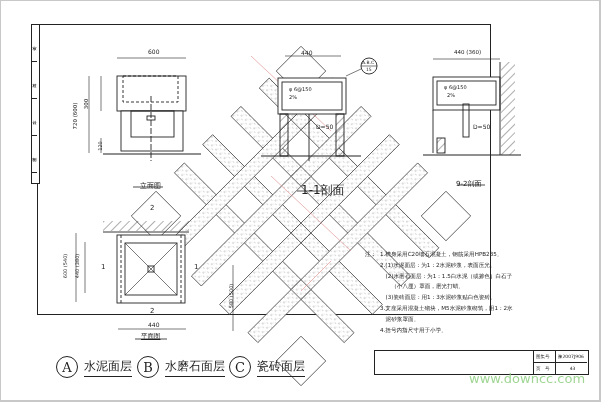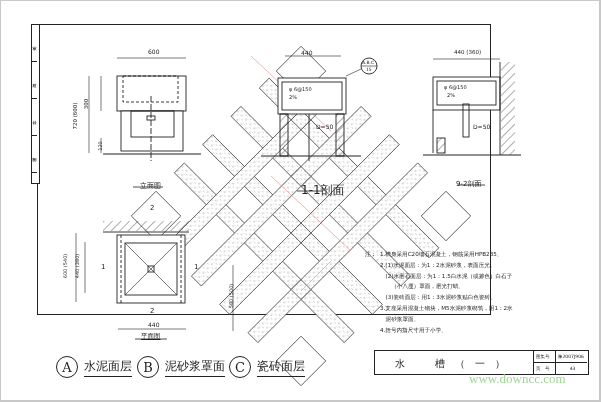--- a/index.html
+++ b/index.html
@@ -12,21 +12,21 @@
   .t{position:absolute;color:#222;white-space:nowrap;}
   .notes{position:absolute;left:379px;top:248px;font-size:5.6px;line-height:10.8px;color:#222;}
   .legend-item{position:absolute;top:355px;display:flex;align-items:center;gap:6px;}
   .legend-circle{width:20px;height:20px;border:1px solid #222;border-radius:50%;display:flex;align-items:center;justify-content:center;font-family:"DejaVu Serif",serif;font-size:13px;color:#222;}
   .legend-label{font-size:12px;border-bottom:1px solid #222;padding-bottom:1px;color:#222;}
   .titleblock{position:absolute;left:373px;top:349px;width:215px;height:25px;border:1.3px solid #222;box-sizing:border-box;}
   .tb-title{position:absolute;left:20px;top:6px;font-size:10px;letter-spacing:10px;color:#222;}
   .tb-grid{position:absolute;left:158px;top:0;width:54px;height:23px;}
   .tb-cell{position:absolute;font-size:4.5px;color:#222;border-left:1px solid #222;box-sizing:border-box;padding-left:2px;height:11.5px;line-height:11.5px;}
   .wm1{position:absolute;left:468px;top:343px;font-size:22px;color:#5fbf4a;opacity:0.75;font-weight:bold;letter-spacing:1px;}
-  .wm2{position:absolute;left:468px;top:370px;font-size:13px;color:#8fcf82;opacity:0.85;font-family:Liberation Serif, serif;}
+  .wm2{position:absolute;left:468px;top:370px;font-size:13px;color:#8fcf82;opacity:0.85;}
 </style>
 </head>
 <body>
 
 <div class="page">
 
   <div class="frame"></div>
 
   <div class="sidebar">
     <div class="cell">审核</div>
@@ -175,29 +175,28 @@
     <div>　泥砂浆罩面。</div>
     <div>4.括号内指尺寸用于小学。</div>
   </div>
 
   <div class="legend-item" style="left:55px;">
     <div class="legend-circle">A</div>
     <div class="legend-label">水泥面层</div>
   </div>
   <div class="legend-item" style="left:136px;">
     <div class="legend-circle">B</div>
-    <div class="legend-label">泥砂浆罩面</div>
+    <div class="legend-label">水磨石面层</div>
   </div>
   <div class="legend-item" style="left:228px;">
     <div class="legend-circle">C</div>
     <div class="legend-label">瓷砖面层</div>
   </div>
 
   <div class="titleblock">
-    <div class="tb-title">水　槽（一）</div>
     <div class="tb-grid">
       <div class="tb-cell" style="left:0;top:0;width:22px;border-bottom:1px solid #222;">图集号</div>
       <div class="tb-cell" style="left:22px;top:0;width:32px;border-bottom:1px solid #222;">豫2007J906</div>
       <div class="tb-cell" style="left:0;top:11.5px;width:22px;">页　号</div>
       <div class="tb-cell" style="left:22px;top:11.5px;width:32px;text-align:center;">43</div>
     </div>
   </div>
 
   <div class="wm2">www.downcc.com</div>
 </div>

